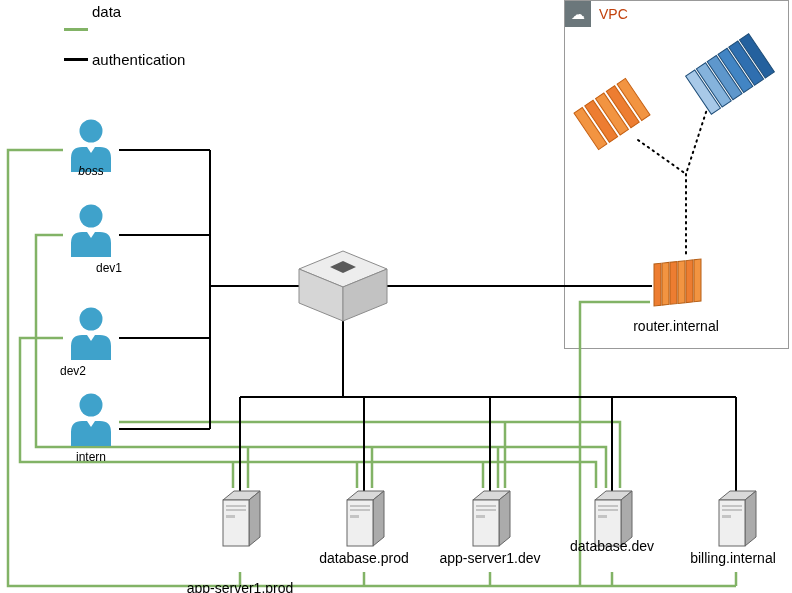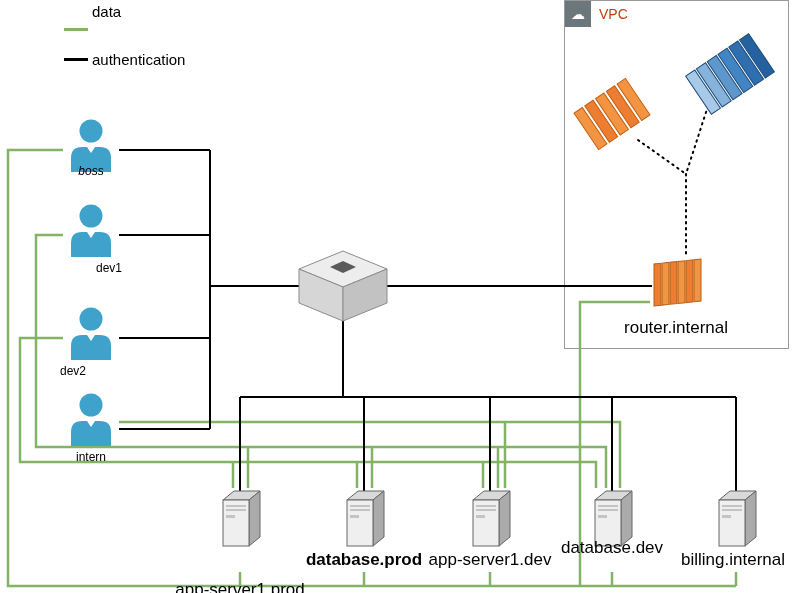--- a/index.html
+++ b/index.html
@@ -14,21 +14,21 @@
   .canvas{
     position:relative;width:792px;height:593px;background:#fff;
     font-family:"Liberation Sans", sans-serif;overflow:hidden;
   }
   .wires{position:absolute;left:0;top:0;}
   .g-line{stroke:var(--green);stroke-width:2.5;fill:none;}
   .k-line{stroke:var(--black);stroke-width:2;fill:none;}
   .dot-line{stroke:var(--black);stroke-width:2;fill:none;stroke-dasharray:1.5 4.5;stroke-linecap:round;}
   .lbl{position:absolute;transform:translateX(-50%);white-space:nowrap;color:#000;}
   .lbl-user{font-size:12px;}
-  .lbl-node{font-size:17px;}
+  .lbl-node{font-size:14px;}
   .lbl-hub{font-size:15px;text-align:center;line-height:18px;}
   .legend-swatch{position:absolute;width:24px;height:3px;}
   .legend-label{position:absolute;font-size:15px;color:#000;white-space:nowrap;}
   .vpc-box{position:absolute;left:564px;top:0;width:225px;height:349px;border:1px solid #999;box-sizing:border-box;background:#fff;}
   .vpc-tab{position:absolute;left:0;top:0;width:26px;height:26px;background:var(--vpc-gray);color:#fff;
     display:flex;align-items:center;justify-content:center;font-size:14px;}
   .vpc-title{position:absolute;left:34px;top:5px;font-size:14px;color:#c2410c;}
 </style>
 </head>
 <body>
@@ -143,18 +143,18 @@
 
   <div class="lbl lbl-user" style="left:91px;top:164px;font-style:italic;">boss</div>
   <div class="lbl lbl-user" style="left:91px;top:261px;margin-left:18px;">dev1</div>
   <div class="lbl lbl-user" style="left:73px;top:364px;">dev2</div>
   <div class="lbl lbl-user" style="left:91px;top:450px;">intern</div>
 
 
   <div class="lbl lbl-node" style="left:676px;top:318px;">router.internal</div>
 
   <div class="lbl lbl-node" style="left:240px;top:550px;margin-top:30px;">app-server1.prod</div>
-  <div class="lbl lbl-node" style="left:364px;top:550px;font-weight:bold;">database.prod</div>
+  <div class="lbl lbl-node" style="left:364px;top:550px;">database.prod</div>
   <div class="lbl lbl-node" style="left:490px;top:550px;">app-server1.dev</div>
   <div class="lbl lbl-node" style="left:612px;top:538px;">database.dev</div>
   <div class="lbl lbl-node" style="left:733px;top:550px;">billing.internal</div>
 
 </div>
 
 </body></html>

